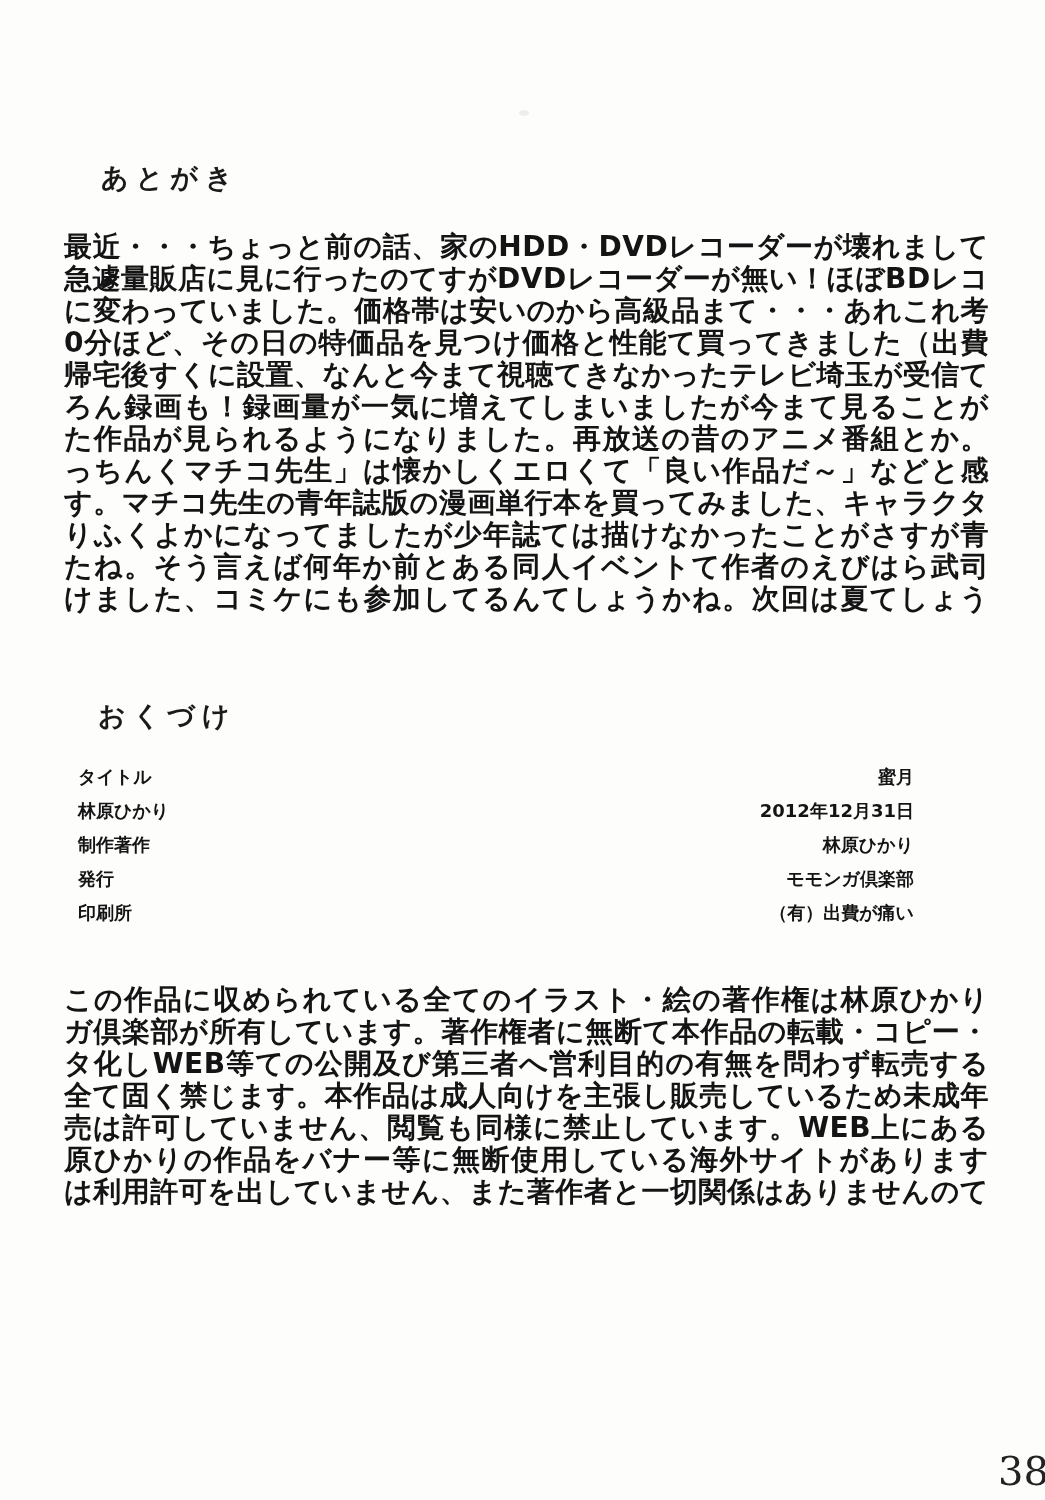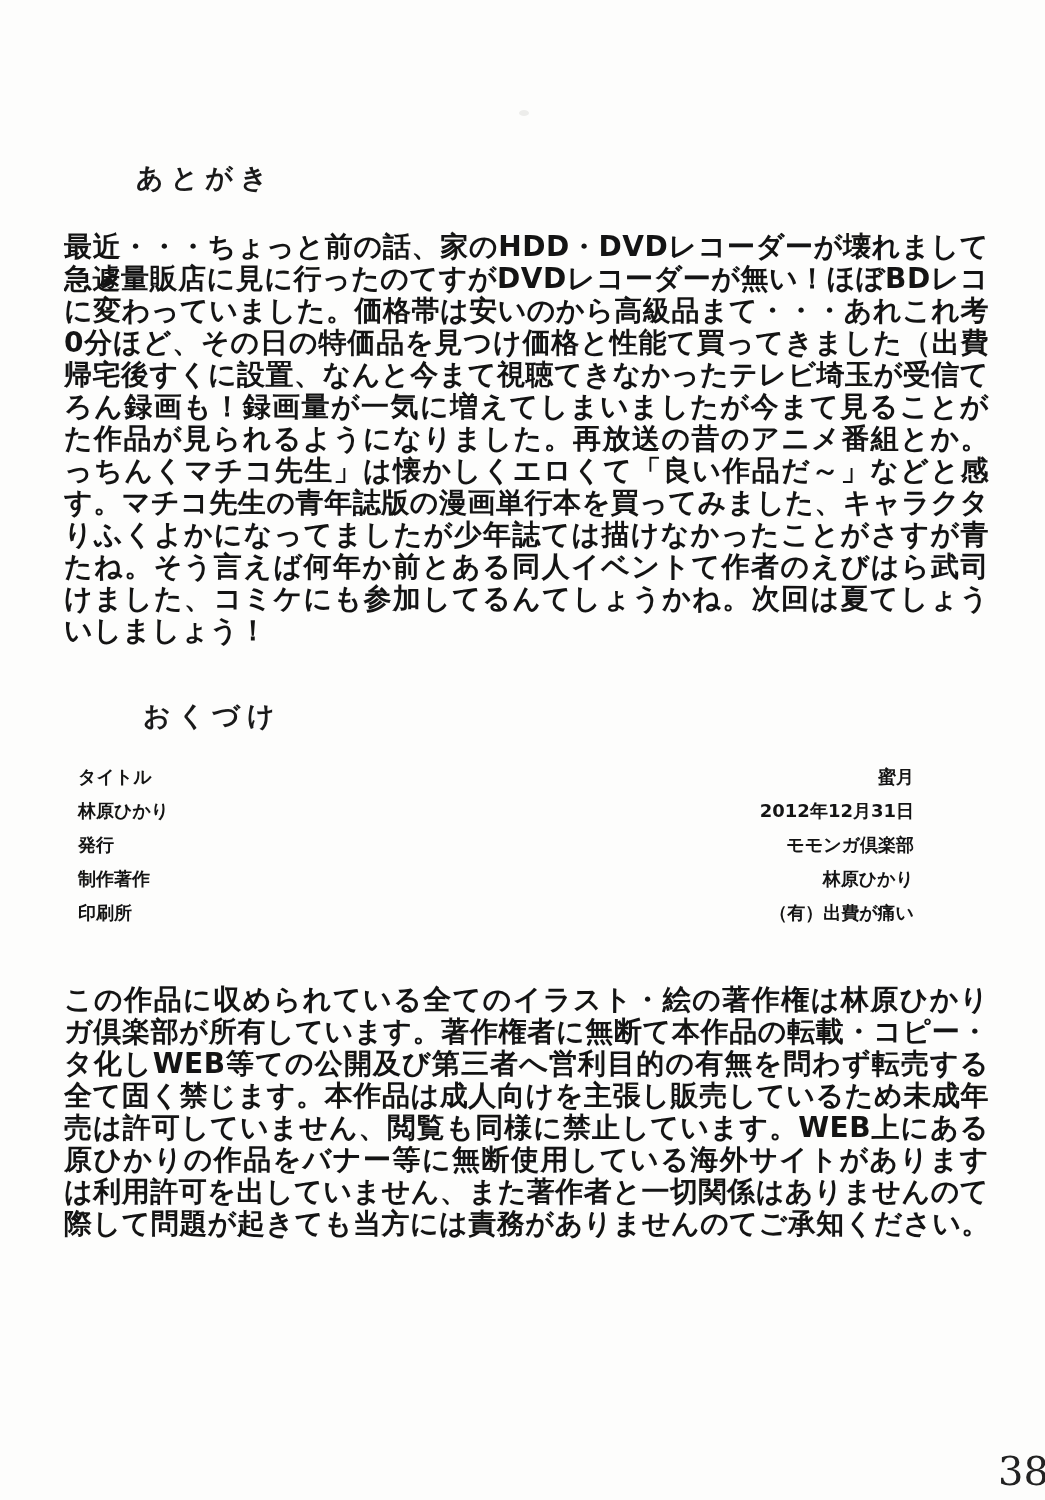--- a/index.html
+++ b/index.html
@@ -24,24 +24,23 @@
     background: #ededeb;
     border-radius: 50%;
   }
   .section-heading {
     position: absolute;
     font-size: 27px;
     font-weight: 700;
     letter-spacing: 7px;
     color: #1a1a1a;
     white-space: nowrap;
-    margin-left: 35px;
   }
   #afterword-heading { left: 101px; top: 160px; }
-  #colophon-heading  { left: 108px; top: 698px; }
+  #colophon-heading  { left: 98px; top: 698px; }
 
   .para {
     position: absolute;
     left: 64px;
     width: 925px;
     font-size: 28px;
     font-weight: 700;
     letter-spacing: 0.5px;
     color: #141414;
   }
@@ -101,54 +100,52 @@
     <div class="line fill">に変わっていました。価格帯は安いのから高級品まて・・・あれこれ考えながら2</div>
     <div class="line fill">0分ほど、その日の特価品を見つけ価格と性能て買ってきました（出費が痛い！）</div>
     <div class="line fill">帰宅後すくに設置、なんと今まて視聴てきなかったテレビ埼玉が受信てき、もち</div>
     <div class="line fill">ろん録画も！録画量が一気に増えてしまいましたが今まて見ることが出来なかっ</div>
     <div class="line fill">た作品が見られるようになりました。再放送の昔のアニメ番組とか。中でも「まい</div>
     <div class="line fill">っちんくマチコ先生」は懐かしくエロくて「良い作品だ～」などと感心してみてま</div>
     <div class="line fill">す。マチコ先生の青年誌版の漫画単行本を買ってみました、キャラクターはかな</div>
     <div class="line fill">りふくよかになってましたが少年誌ては描けなかったことがさすが青年誌！てし</div>
     <div class="line fill">たね。そう言えば何年か前とある同人イベントて作者のえびはら武司さんをみか</div>
     <div class="line fill">けました、コミケにも参加してるんてしょうかね。次回は夏てしょうか、またお会</div>
-    <div class="line">いしましょう！</div>
   </div>
 
   <div class="section-heading" id="colophon-heading">おくづけ</div>
 
   <div class="colophon">
     <div class="row">
       <span class="label">タイトル</span>
       <span class="value">蜜月</span>
     </div>
     <div class="row">
       <span class="label">林原ひかり</span>
       <span class="value">2012年12月31日</span>
     </div>
     <div class="row">
+      <span class="label">制作著作</span>
+      <span class="value">林原ひかり</span>
+    </div>
+    <div class="row">
       <span class="label">発行</span>
       <span class="value">モモンガ倶楽部</span>
-    </div>
-    <div class="row">
-      <span class="label">制作著作</span>
-      <span class="value">林原ひかり</span>
     </div>
     <div class="row">
       <span class="label">印刷所</span>
       <span class="value">（有）出費が痛い</span>
     </div>
   </div>
 
   <div class="para" id="copyright-body">
     <div class="line fill">この作品に収められている全てのイラスト・絵の著作権は林原ひかり及びモモン</div>
     <div class="line fill">ガ倶楽部が所有しています。著作権者に無断て本作品の転載・コピー・改変・デー</div>
     <div class="line fill">タ化しWEB等ての公開及び第三者へ営利目的の有無を問わず転売する行為を</div>
     <div class="line fill">全て固く禁じます。本作品は成人向けを主張し販売しているため未成年者への販</div>
     <div class="line fill">売は許可していません、閲覧も同様に禁止しています。WEB上にあるサイトて林</div>
     <div class="line fill">原ひかりの作品をバナー等に無断使用している海外サイトがありますが著作者</div>
     <div class="line fill">は利用許可を出していません、また著作者と一切関係はありませんのて閲覧に</div>
-    <div class="line">際して問題が起きても当方には責務がありませんのてご承知ください。</div>
   </div>
 
   <div class="page-number">38</div>
 
 </div>
 
 </body></html>

